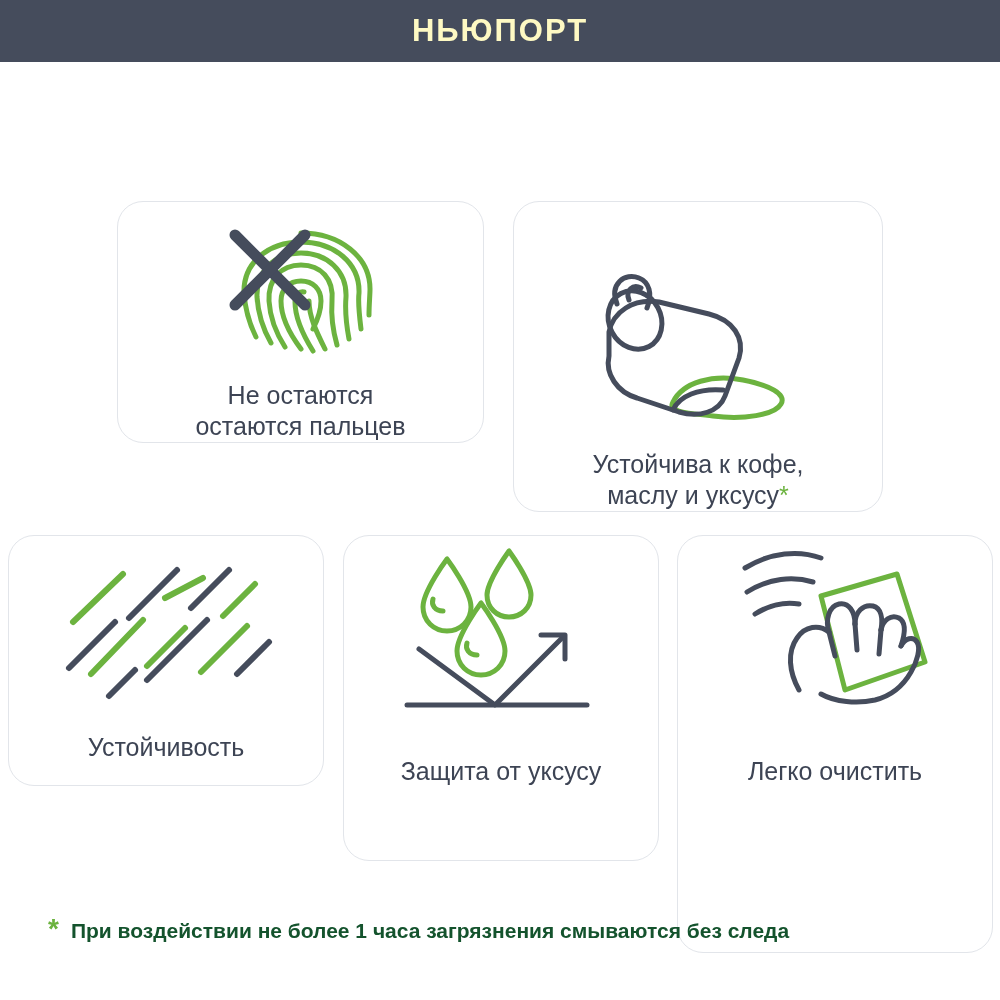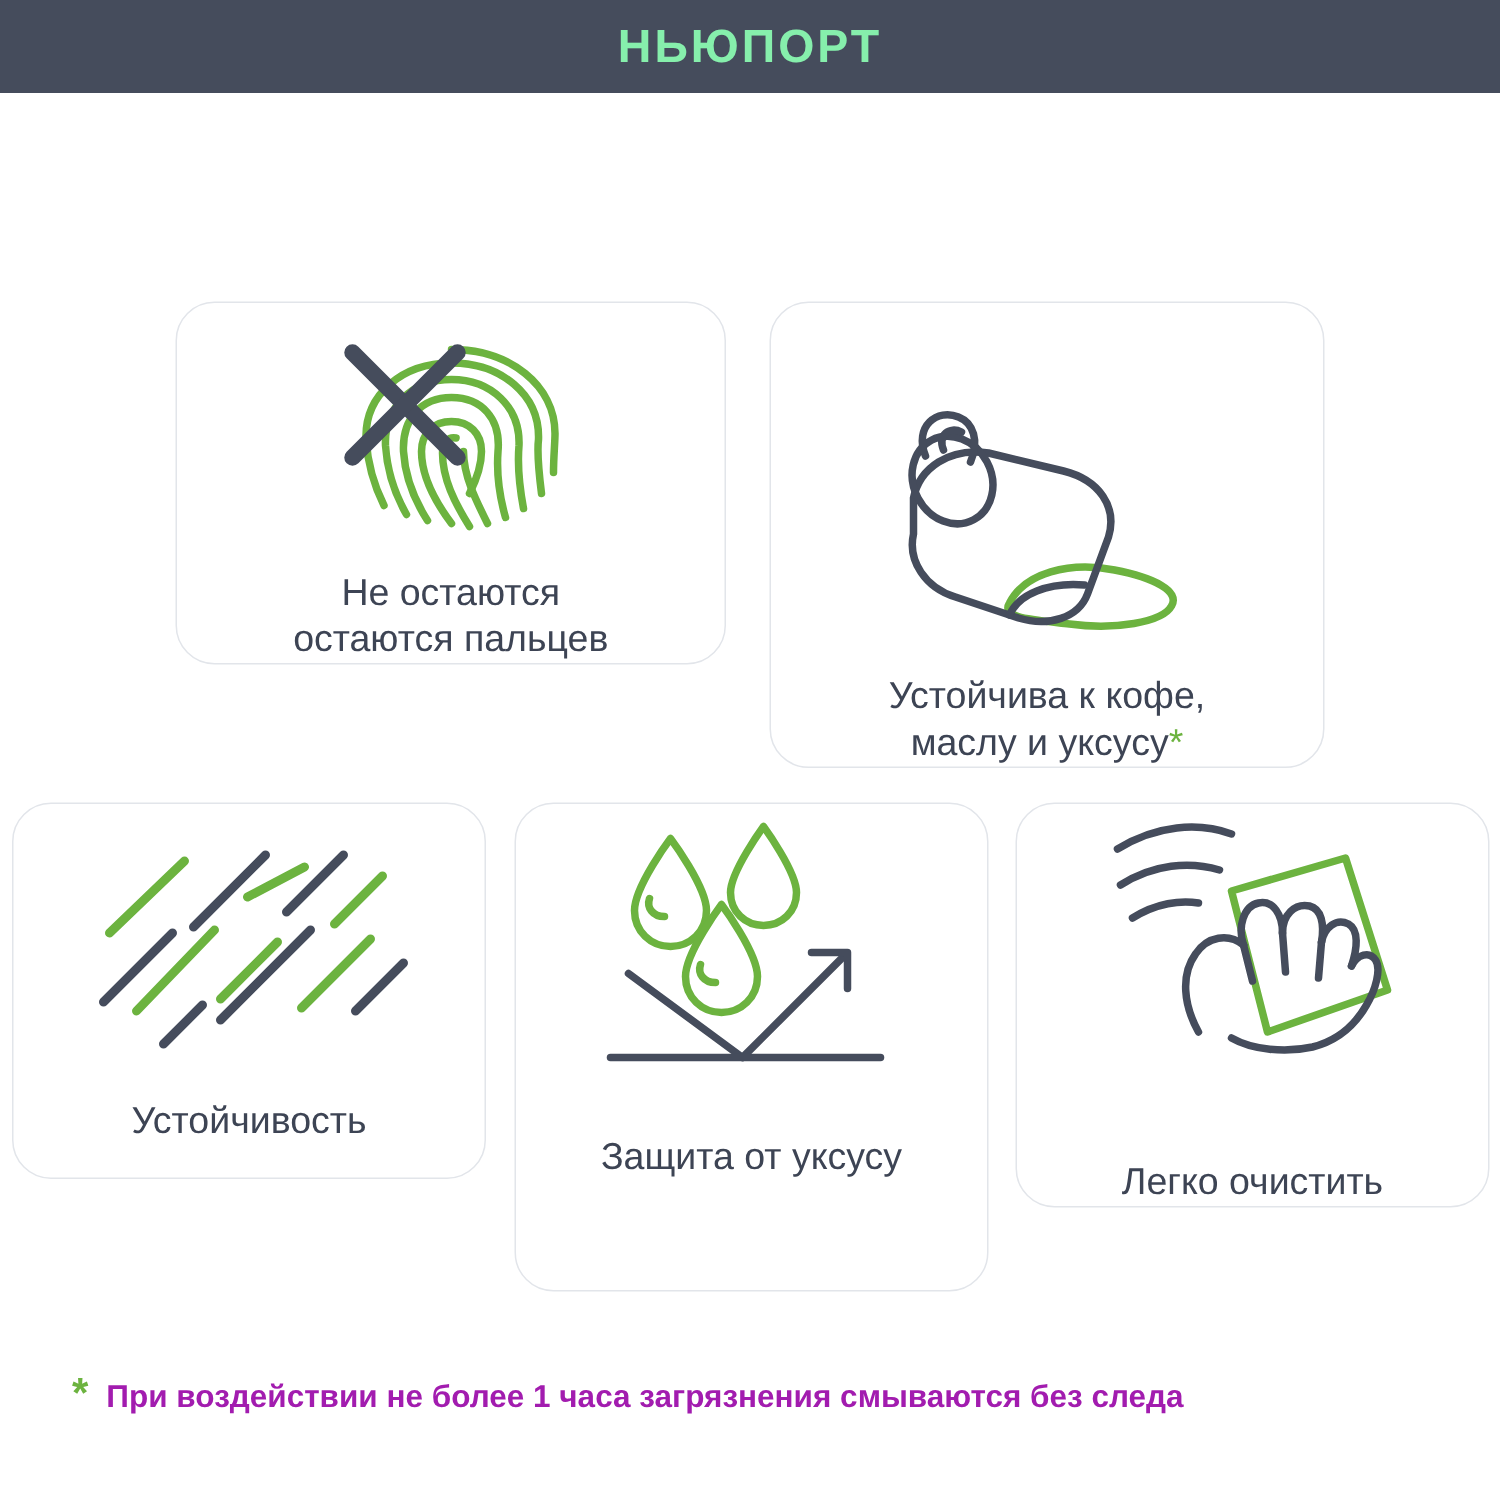--- a/index.html
+++ b/index.html
@@ -21,21 +21,21 @@
   }
   .header {
     width: 1000px;
     height: 62px;
     background: #454c5c;
     display: flex;
     align-items: center;
     justify-content: center;
   }
   .header-title {
-    color: #86efac;
+    color: #fef9c3;
     font-size: 31px;
     font-weight: bold;
     letter-spacing: 2px;
   }
   .cards {
     position: relative;
     width: 1000px;
   }
   .card {
     position: absolute;
@@ -84,21 +84,21 @@
   #card-scratch .card-icon { height: 190px; }
   #card-scratch .card-label { margin-top: 6px; }
 
   #card-moisture {
     left: 343px; top: 473px; width: 316px; height: 326px;
   }
   #card-moisture .card-icon { height: 190px; }
   #card-moisture .card-label { margin-top: 30px; }
 
   #card-clean {
-    left: 677px; top: 473px; width: 316px; height: 270px; gap: 20px;
+    left: 677px; top: 473px; width: 316px; height: 418px;
   }
   #card-clean .card-icon { height: 190px; }
   #card-clean .card-label { margin-top: 30px; }
 
   .footnote {
     position: absolute;
     left: 48px;
     top: 915px;
     display: flex;
     align-items: baseline;
@@ -106,21 +106,21 @@
   }
   .footnote-star {
     color: #6cb33f;
     font-size: 28px;
     font-weight: bold;
     line-height: 1;
   }
   .footnote-text {
     font-size: 21px;
     font-weight: bold;
-    color: #a21caf;
+    color: #14532d;
   }
 </style>
 </head>
 <body>
 
 <div class="page">
 
   <div class="header">
     <div class="header-title">НЬЮПОРТ</div>
   </div>

